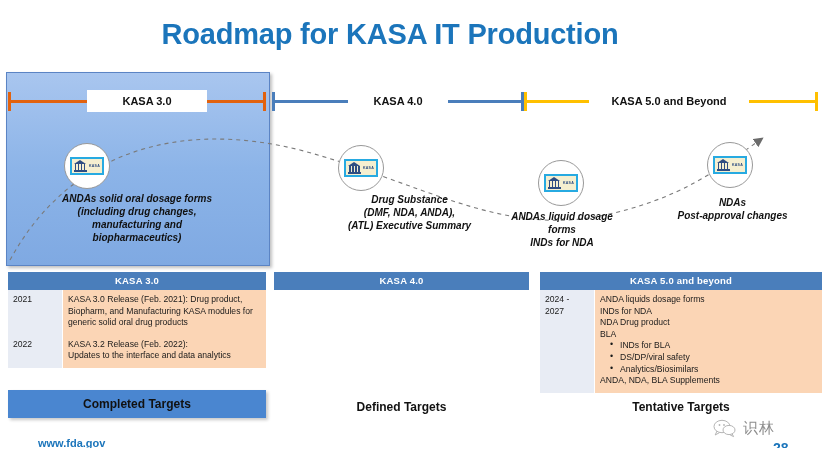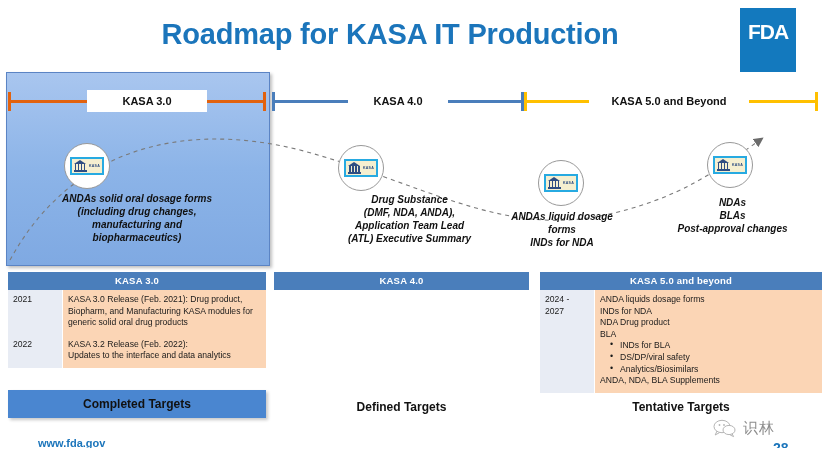--- a/index.html
+++ b/index.html
@@ -135,23 +135,20 @@
 
   svg.curve{position:absolute;left:0;top:0;width:830px;height:464px;pointer-events:none;}
 </style>
 </head>
 <body>
 
 <div id="slide">
 
   <div class="title">Roadmap for KASA IT Production</div>
 
-  <div class="fda-logo">
-    <span>FDA</span>
-  </div>
 
   <div class="blue-panel"></div>
 
   <svg class="curve" viewBox="0 0 830 464">
     <defs>
       <marker id="ah" markerWidth="9" markerHeight="9" refX="5" refY="4.5" orient="auto">
         <path d="M0,0 L9,4.5 L0,9 Z" fill="#6b6b6b"></path>
       </marker>
     </defs>
     <path d="M10,260 C70,150 180,120 300,150 C420,182 500,236 600,216 C680,200 720,168 760,140" fill="none" stroke="#7a7a7a" stroke-width="1.1" stroke-dasharray="4,4" marker-end="url(#ah)"></path>
@@ -201,21 +198,20 @@
         <div class="roof"></div>
           <div class="cols"></div>
           <div class="base"></div>
       </div>
       <div class="kasa">KASA</div>
     </div>
   </div>
   <div class="ms-cap" style="left:302px;top:193px;width:215px;">
     <div>Drug Substance</div>
     <div>(DMF, NDA, ANDA),</div>
-    <div>Application Team Lead</div>
     <div>(ATL) Executive Summary</div>
   </div>
 
   <div class="ms-icon" style="left:538px;top:160px;">
     <div class="card">
       <div class="bldg">
         <div class="roof"></div>
           <div class="cols"></div>
           <div class="base"></div>
       </div>
@@ -233,21 +229,20 @@
       <div class="bldg">
         <div class="roof"></div>
           <div class="cols"></div>
           <div class="base"></div>
       </div>
       <div class="kasa">KASA</div>
     </div>
   </div>
   <div class="ms-cap" style="left:650px;top:196px;width:165px;">
     <div>NDAs</div>
-    <div>BLAs</div>
     <div>Post-approval changes</div>
   </div>
 
   <div class="tbl" style="left:8px;top:272px;width:258px;">
     <div class="hdr">KASA 3.0</div>
     <table>
       <tbody>
           <tr>
         <td class="year">2021</td>
         <td class="body">

